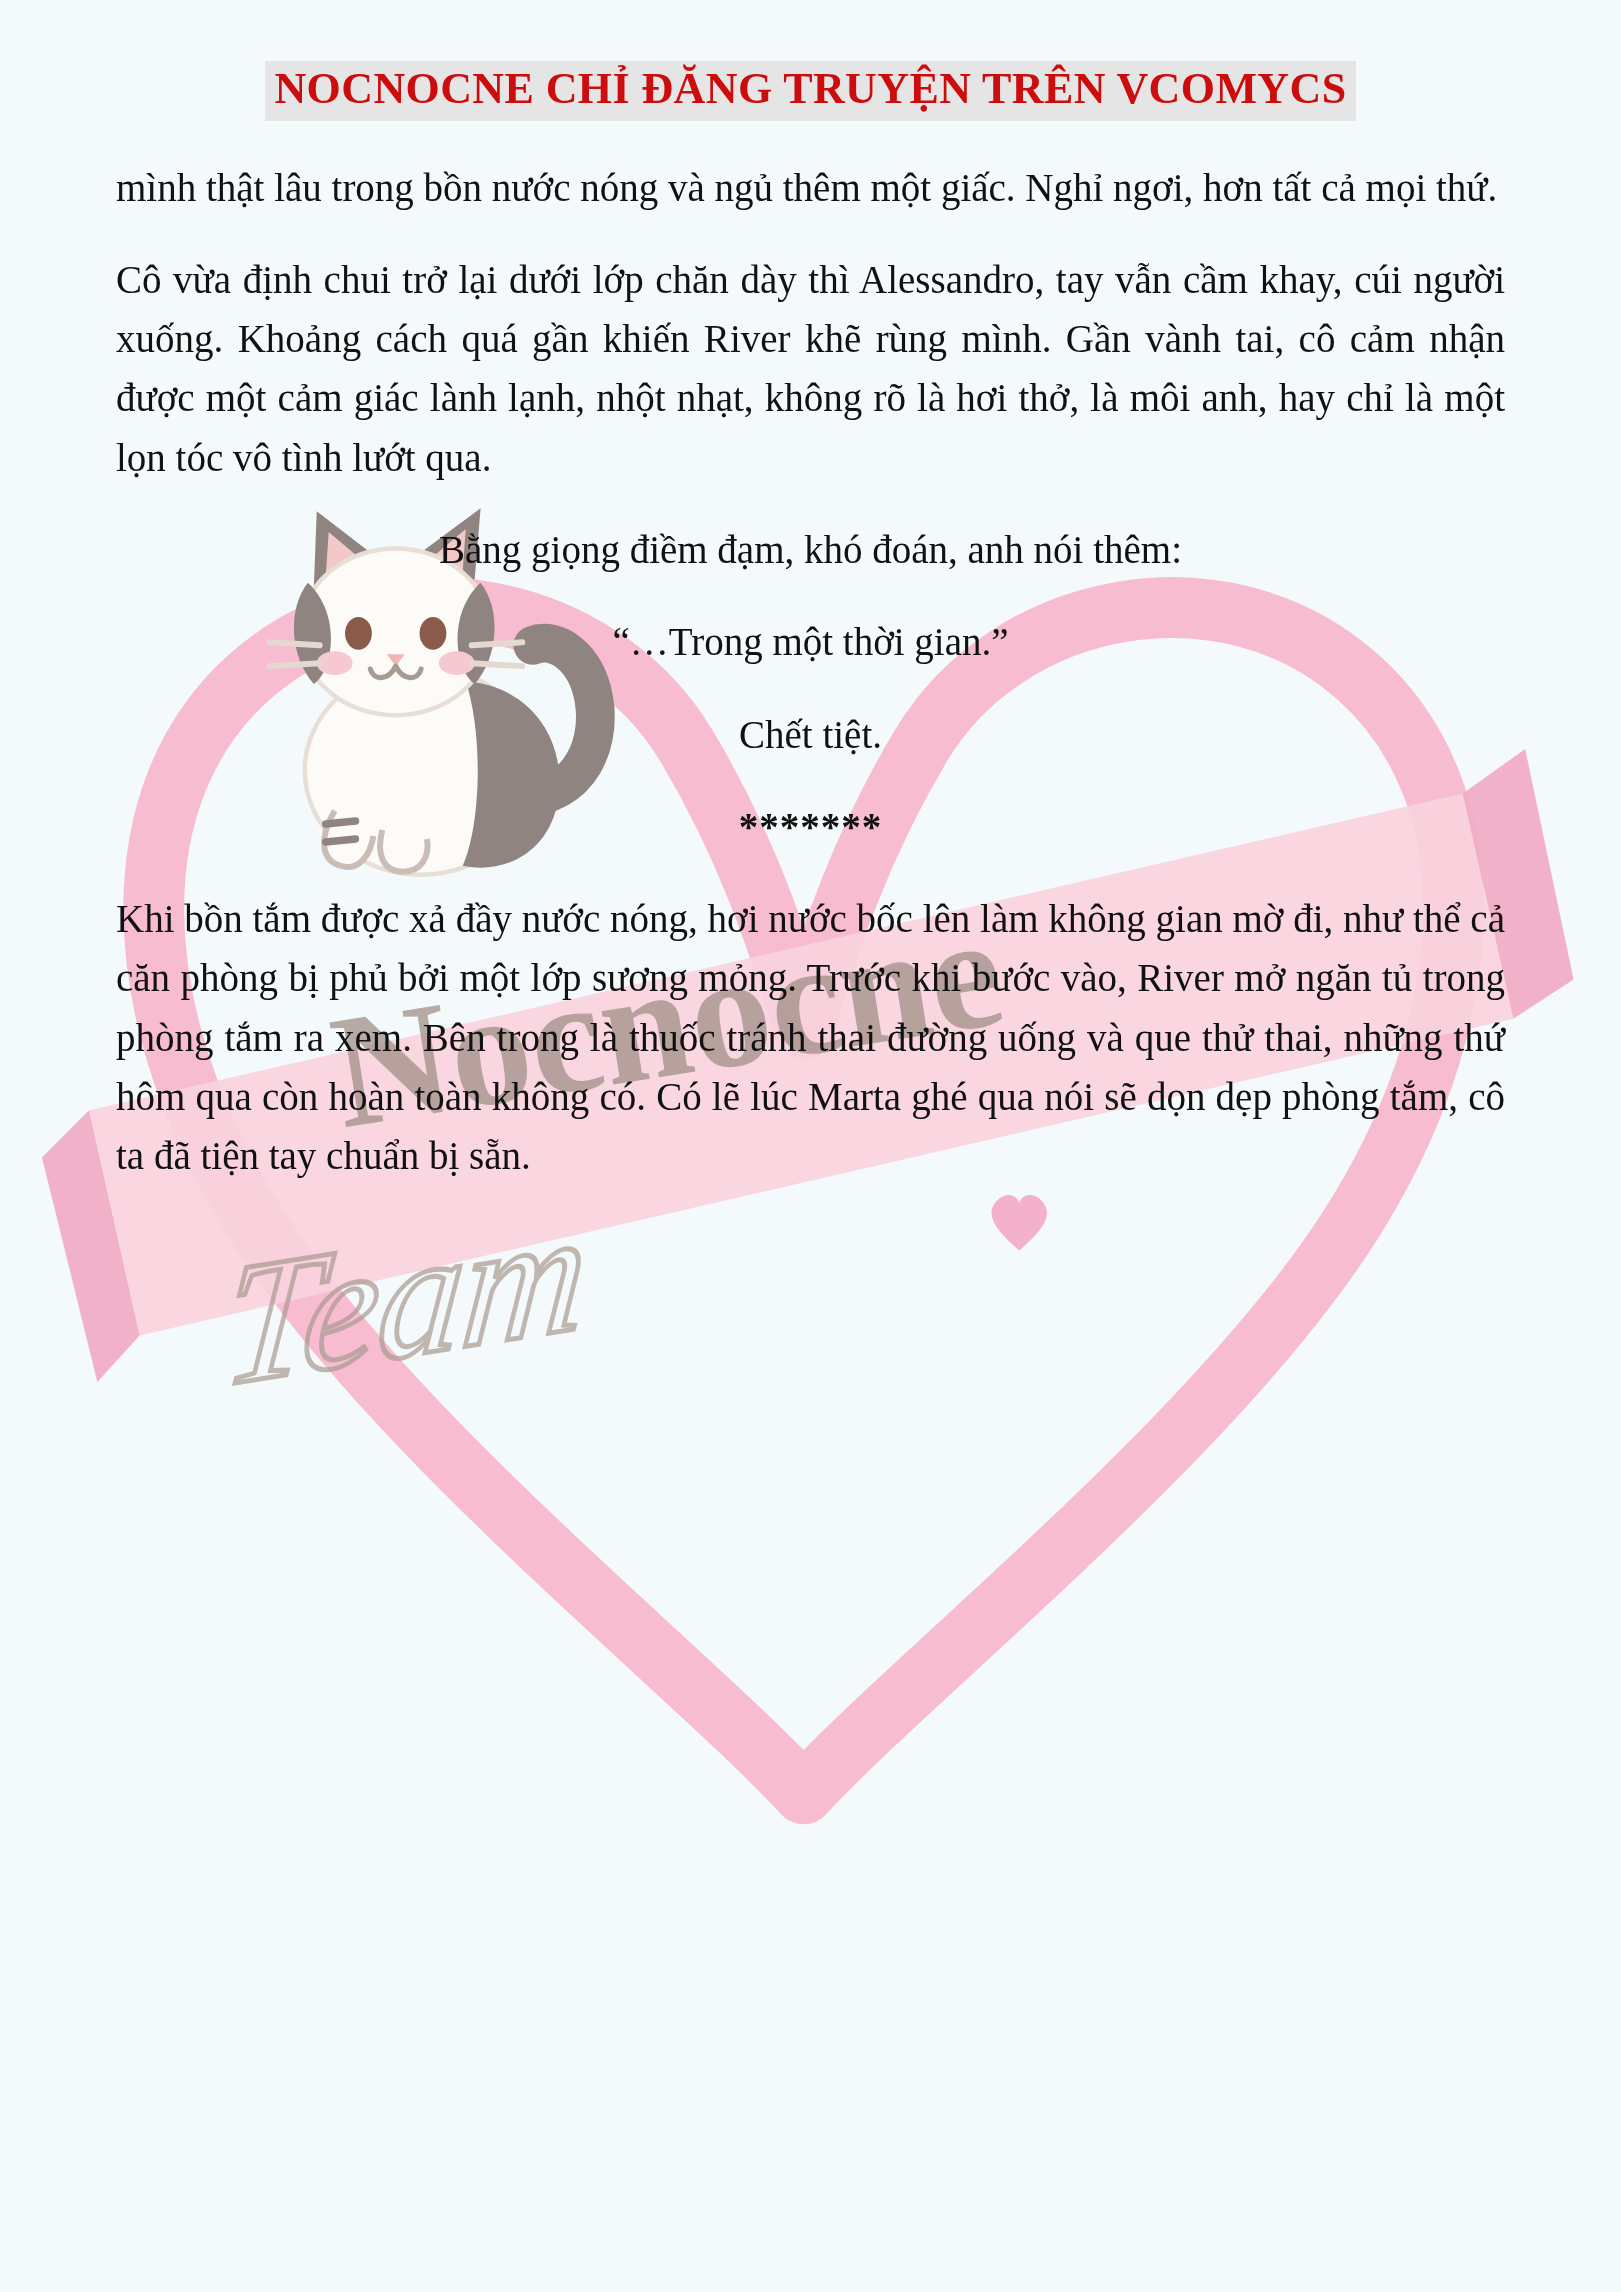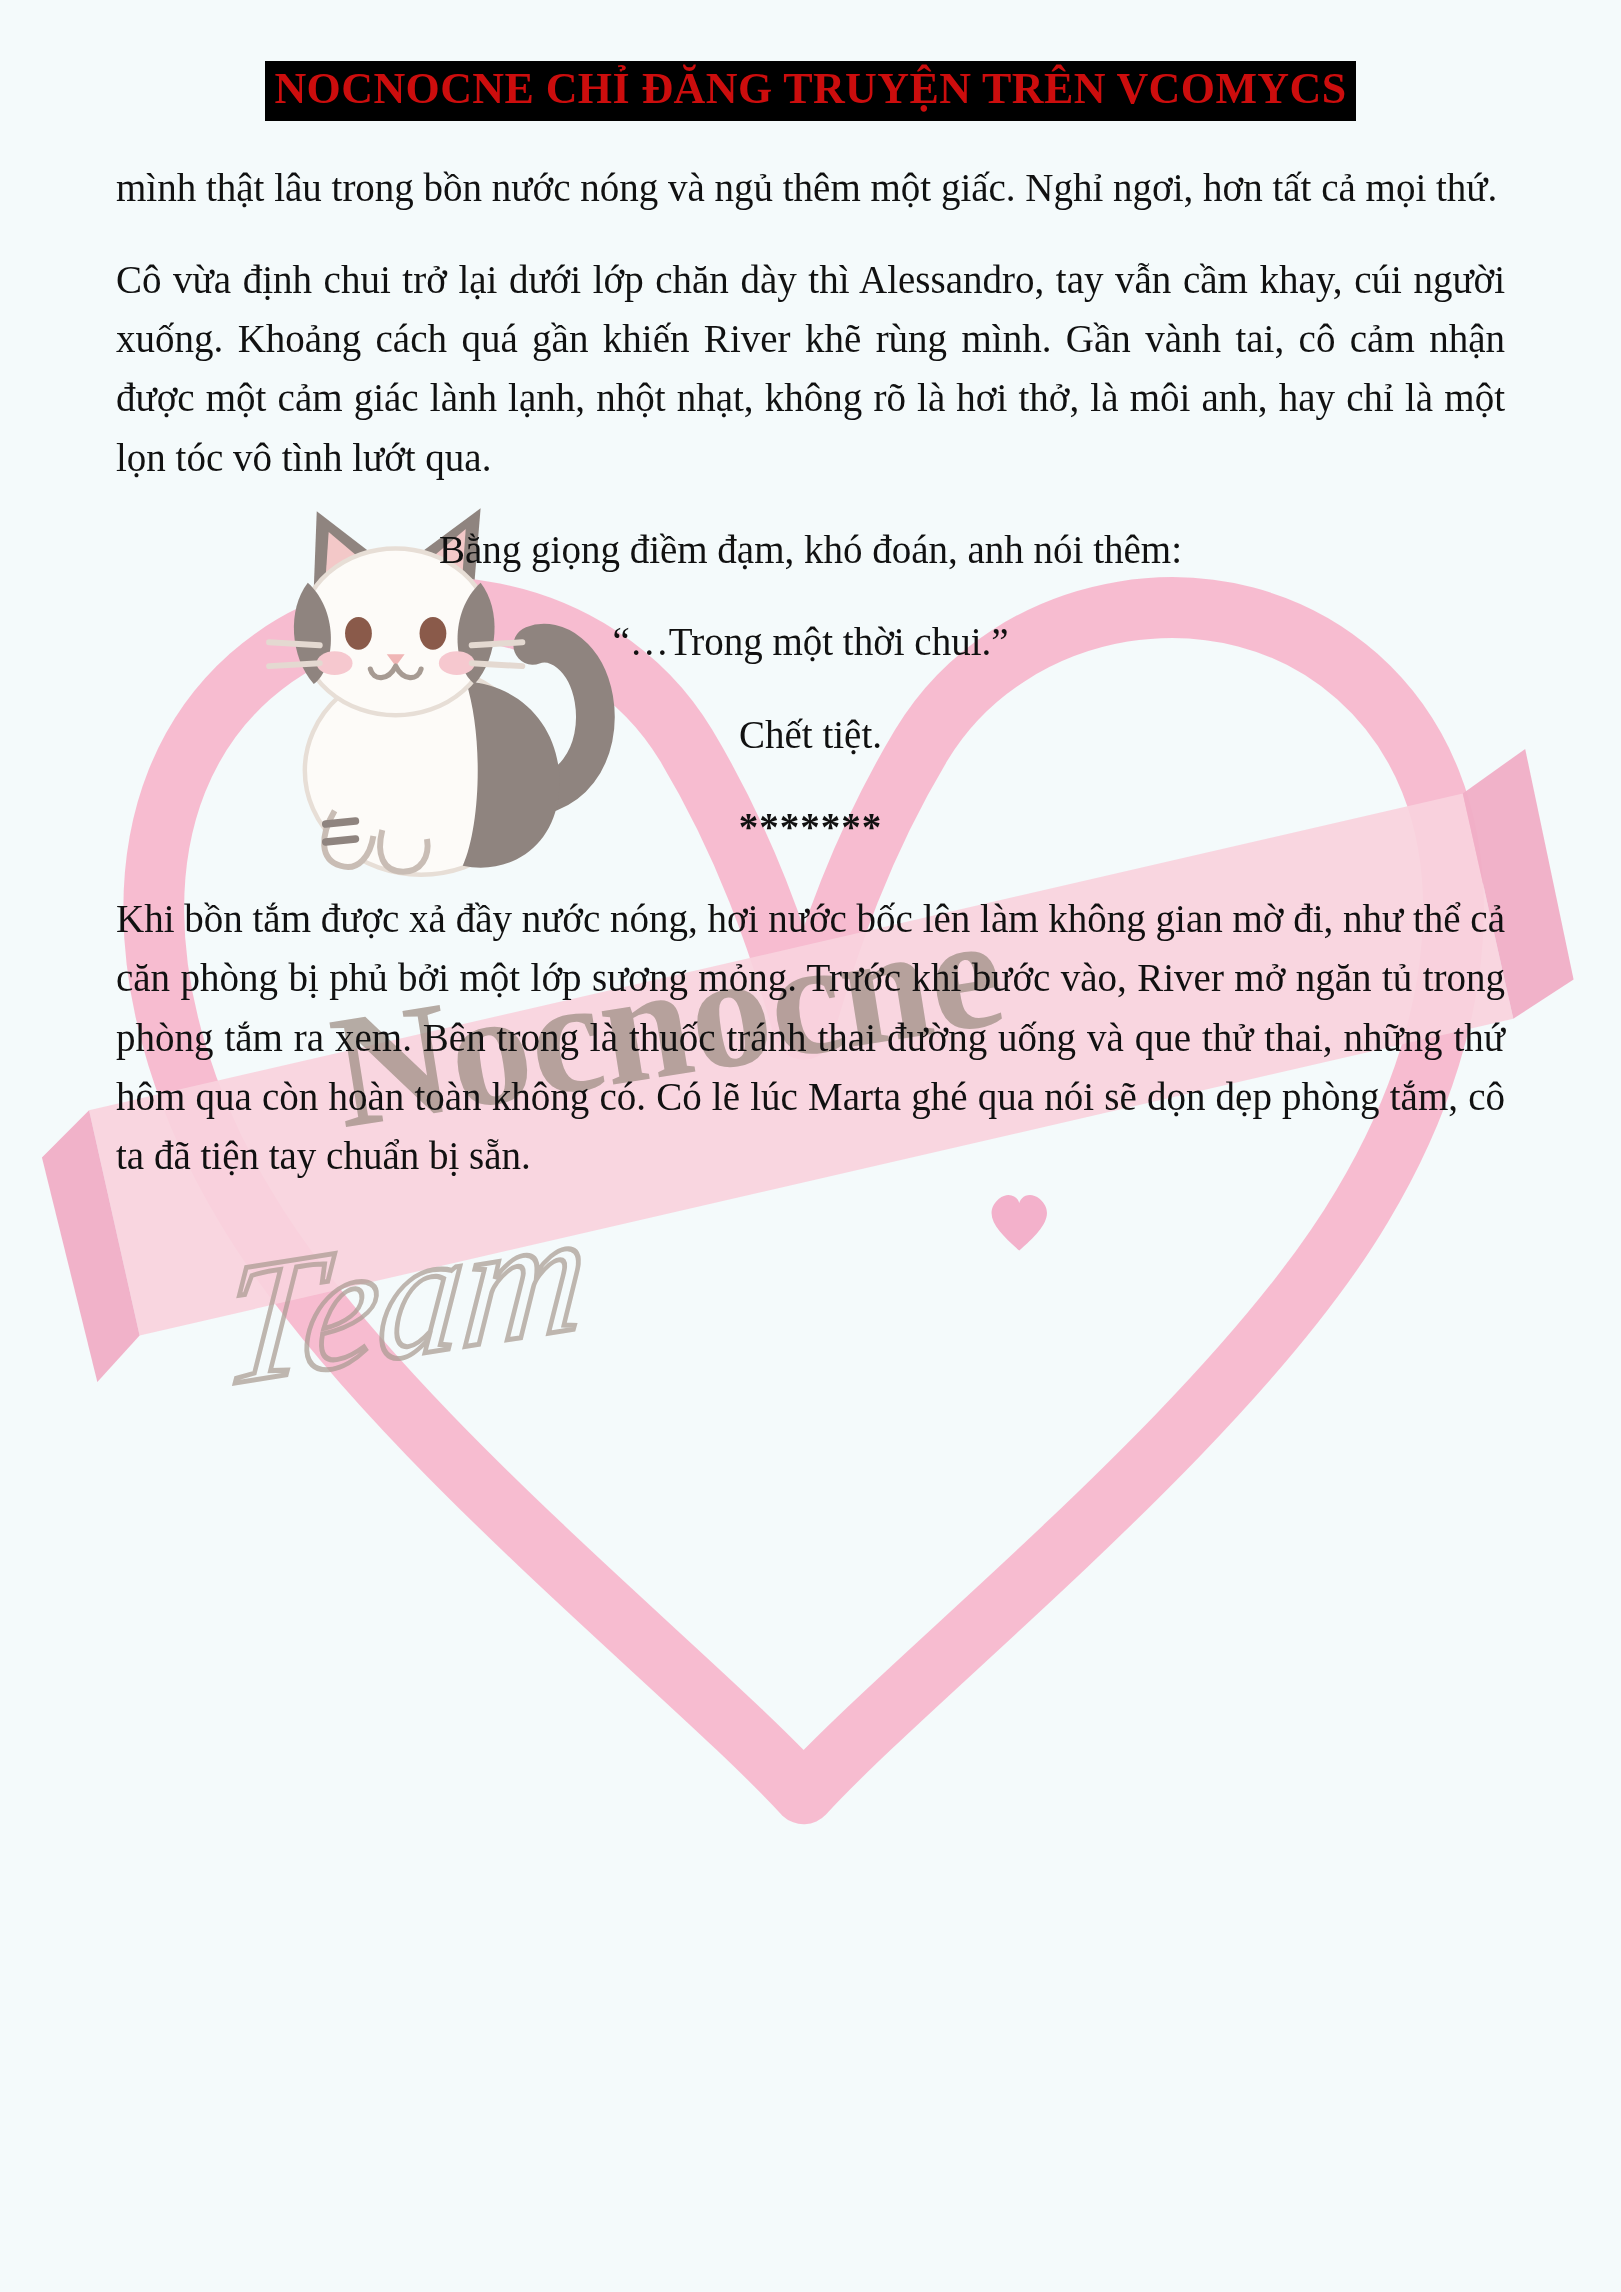--- a/index.html
+++ b/index.html
@@ -37,21 +37,21 @@
     box-sizing: border-box;
   }
 
   .header-band {
     margin-top: 61px;
     text-align: center;
     line-height: 1;
   }
   .header-band .band-inner {
     display: inline-block;
-    background: #000000;
+    background: #e5e5e5;
     padding: 5.9px 9.8px 9.8px 9.8px;
   }
   .header-title {
     display: inline-block;
     color: #cc0d0d;
     font-family: "Liberation Serif", "DejaVu Serif", serif;
     font-weight: bold;
     font-size: 44px;
     letter-spacing: 0.4px;
     white-space: nowrap;
@@ -175,21 +175,21 @@
     <div class="header-band">
       <span class="band-inner">
         <span class="header-title">NOCNOCNE CHỈ ĐĂNG TRUYỆN TRÊN VCOMYCS</span>
       </span>
     </div>
 
     <div class="body-text">
       <p class="para">mình thật lâu trong bồn nước nóng và ngủ thêm một giấc. Nghỉ ngơi, hơn tất cả mọi thứ.</p>
       <p class="para">Cô vừa định chui trở lại dưới lớp chăn dày thì Alessandro, tay vẫn cầm khay, cúi người xuống. Khoảng cách quá gần khiến River khẽ rùng mình. Gần vành tai, cô cảm nhận được một cảm giác lành lạnh, nhột nhạt, không rõ là hơi thở, là môi anh, hay chỉ là một lọn tóc vô tình lướt qua.</p>
       <p class="para no-justify">Bằng giọng điềm đạm, khó đoán, anh nói thêm:</p>
-      <p class="para no-justify">“…Trong một thời chui.”</p>
+      <p class="para no-justify">“…Trong một thời gian.”</p>
       <p class="para no-justify">Chết tiệt.</p>
       <p class="para no-justify stars">*******</p>
       <p class="para">Khi bồn tắm được xả đầy nước nóng, hơi nước bốc lên làm không gian mờ đi, như thể cả căn phòng bị phủ bởi một lớp sương mỏng. Trước khi bước vào, River mở ngăn tủ trong phòng tắm ra xem. Bên trong là thuốc tránh thai đường uống và que thử thai, những thứ hôm qua còn hoàn toàn không có. Có lẽ lúc Marta ghé qua nói sẽ dọn dẹp phòng tắm, cô ta đã tiện tay chuẩn bị sẵn.</p>
     </div>
 
   </div>
 
 
 </div>
 

